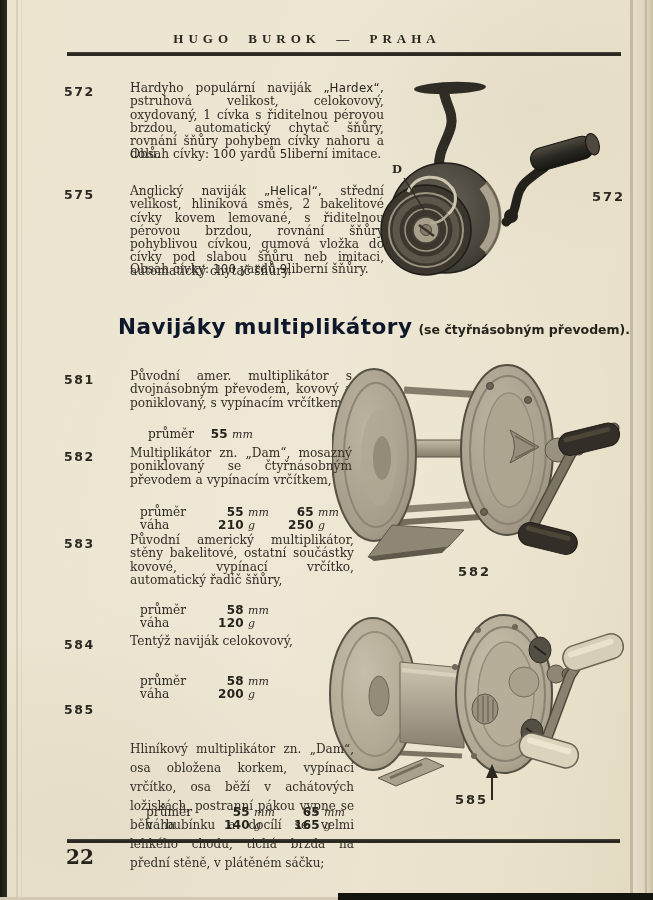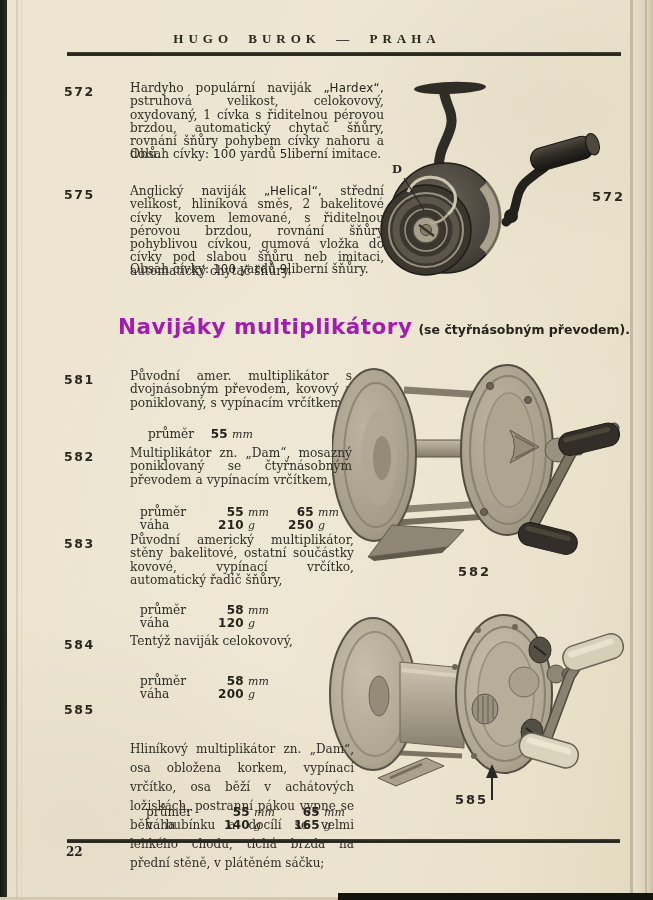--- a/index.html
+++ b/index.html
@@ -27,34 +27,34 @@
   .scan-bottom-left{left:0;bottom:0;width:338px;height:3px;background:#d3c9b1;}
 
   
   .rule{background:linear-gradient(180deg,#4a463c,#23211b 55%,#33302a);height:4px;}
   .top-rule{left:67px;top:52px;width:554px;}
   .bottom-rule{left:67px;top:839px;width:553px;}
 
   
   .hdr{left:87px;top:31px;width:440px;text-align:center;
        font-weight:bold;font-size:13px;letter-spacing:5px;word-spacing:7px;color:#2b2820;font-family:Liberation Serif, serif;}
-  .pagenum{left:66px;top:845px;font-weight:bold;font-size:12px;color:#26231d;}
+  .pagenum{left:66px;top:845px;font-weight:bold;font-size:20px;color:#26231d;}
 
   
   .inum{font-family:"DejaVu Sans",sans-serif;font-weight:bold;font-size:12.5px;
         letter-spacing:1.5px;color:#2b2822;}
   .btxt{font-size:12.2px;line-height:13.3px;text-align:justify;color:#322e27;}
   .oneline{text-align:right;white-space:nowrap;}
   .b{font-family:"DejaVu Sans",sans-serif;font-weight:normal;font-size:11.8px;letter-spacing:.3px;color:#26231d;}
   .tight{font-size:12px;line-height:19px;margin-top:40px;}
 
   
   .section-h{left:118px;top:314px;white-space:nowrap;}
   .sh-main{font-family:"DejaVu Sans",sans-serif;font-weight:bold;font-size:21.5px;
-           letter-spacing:.5px;color:#a21caf;}
+           letter-spacing:.5px;color:#0f172a;}
   .sh-sub{font-family:"DejaVu Sans",sans-serif;font-weight:bold;font-size:12.5px;color:#26231d;padding-left:6px;}
 
   
   .spec{font-size:12.2px;color:#2e2b25;}
   .srow{display:flex;align-items:baseline;height:12.5px;}
   .slabel{width:70px;margin-top:20px;}
   .spec-inline .slabel{width:46px;}
   .snum{width:34px;text-align:right;font-family:"DejaVu Sans",sans-serif;font-weight:bold;
         font-size:12px;letter-spacing:.3px;color:#26231d;}
   .sunit{width:32px;padding-left:4px;font-style:italic;font-size:11px;}

